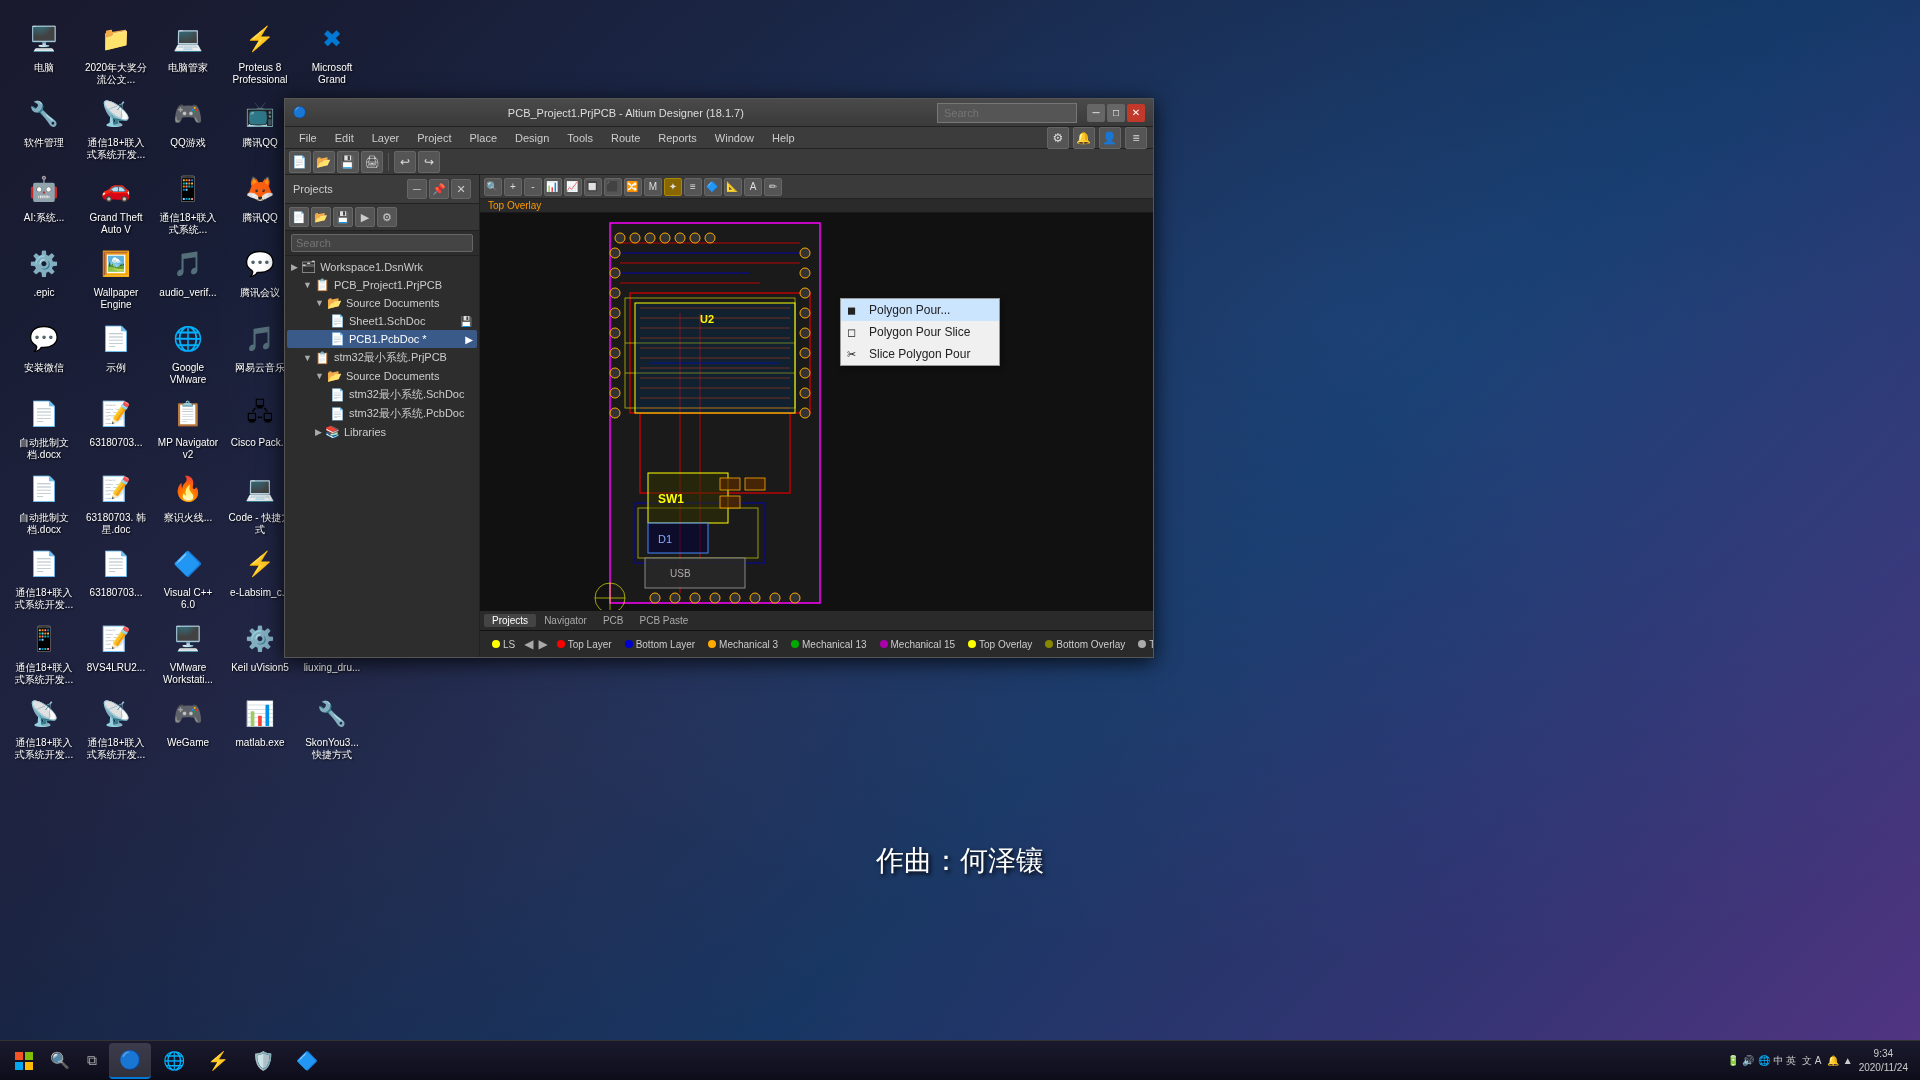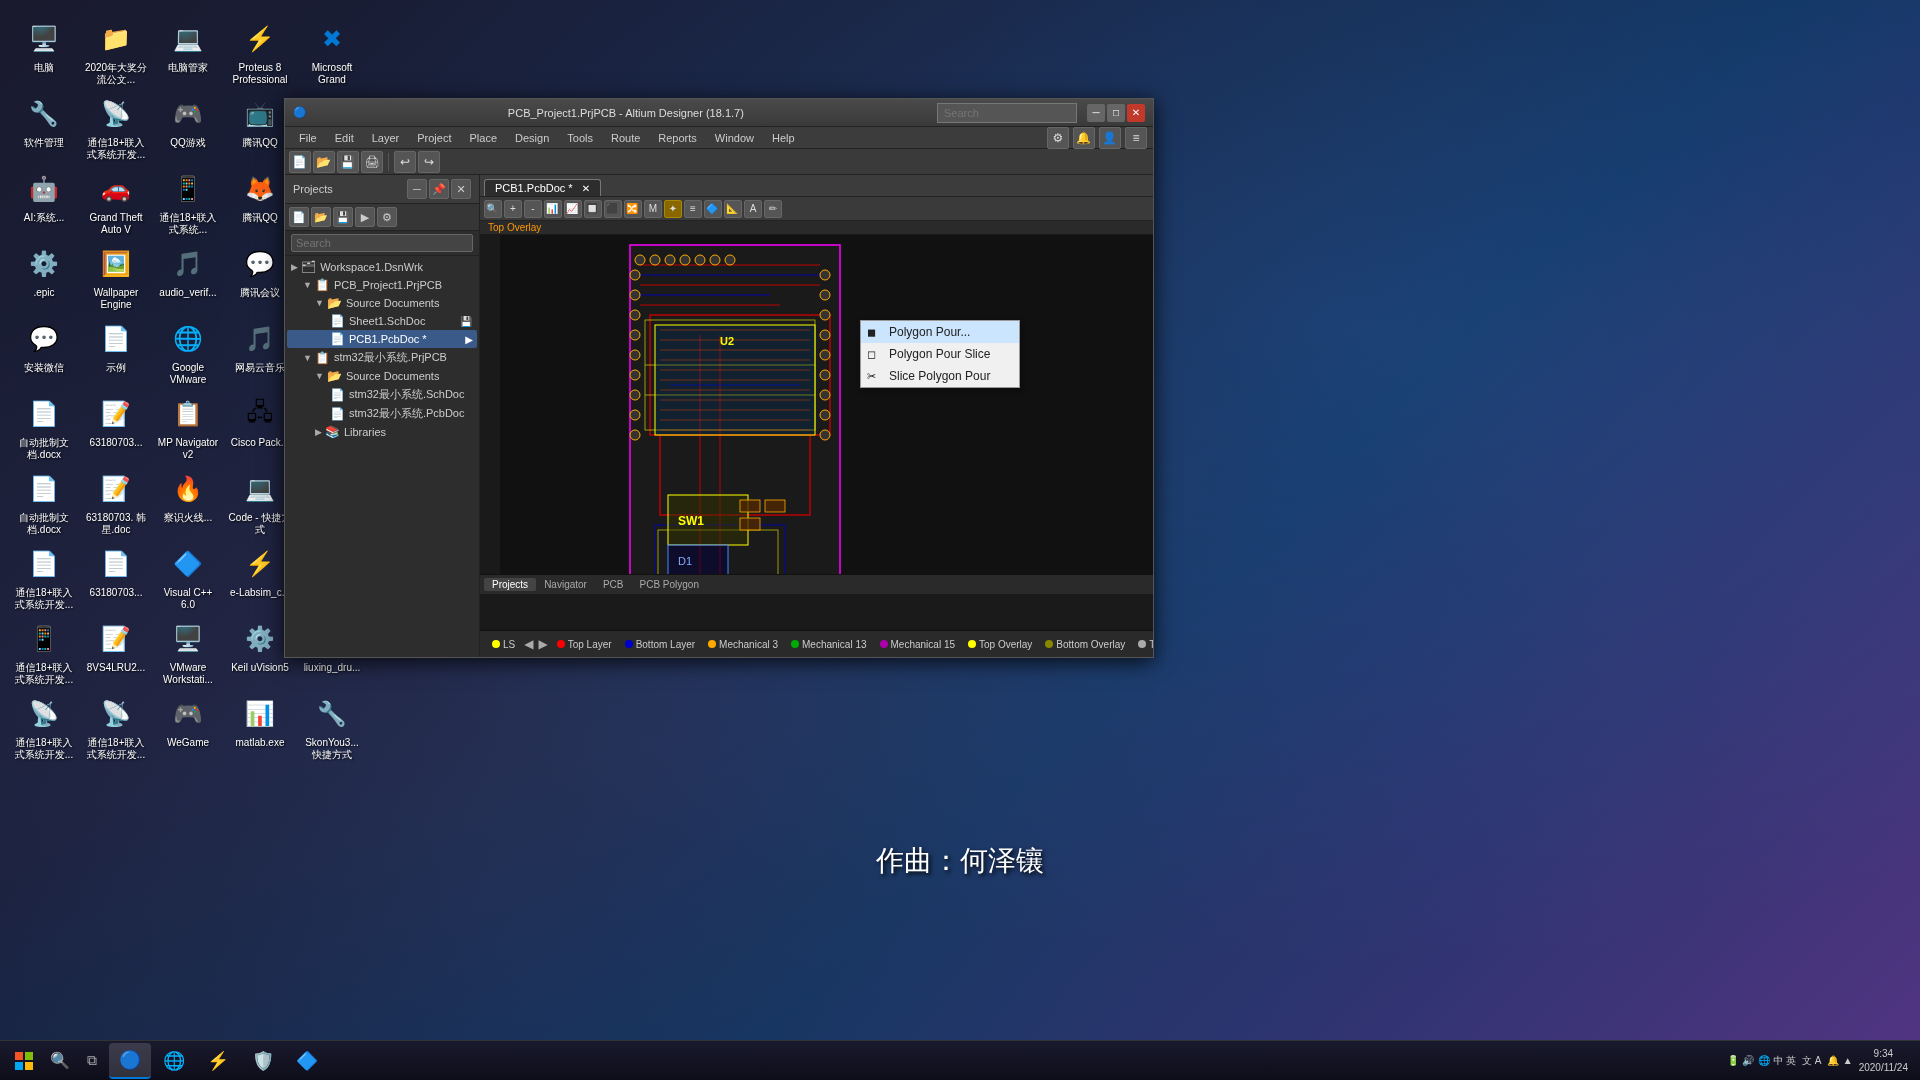--- a/index.html
+++ b/index.html
@@ -308,21 +308,20 @@
       border-bottom: 1px solid #1a1a1a;
       flex-shrink: 0;
     }
 
     
     #pcb-canvas {
       flex: 1;
       background: #111;
       position: relative;
       overflow: hidden;
-      margin-left: 20px;
     }
     #pcb-svg {
       position: absolute;
       top: 0; left: 0;
     }
 
     
     #context-menu {
       position: absolute;
       top: 85px;
@@ -351,21 +350,20 @@
 
     
     #status-bar {
       background: #2a2a2a;
       height: 22px;
       display: flex;
       align-items: center;
       padding: 13px 6px;
       border-top: 1px solid #111;
       flex-shrink: 0;
-      margin-top: 36px;
     }
     #layer-tabs {
       display: flex;
       align-items: center;
       gap: 1px;
       flex: 1;
       overflow: hidden;
     }
     .layer-tab {
       display: flex;
@@ -825,26 +823,20 @@
           <div class="tree-item tree-indent-2">
             <span class="tree-arrow">▶</span>
             <span class="tree-icon">📚</span>
             <span>Libraries</span>
           </div>
         </div>
       </div>
 
       <div id="pcb-editor">
 
-        <div id="pcb-tabs">
-          <div class="pcb-tab active">
-            <span>PCB1.PcbDoc *</span>
-            <span style="margin-left:6px;font-size:10px;cursor:pointer;">✕</span>
-          </div>
-        </div>
 
         <div style="background:#3a3a3a;height:24px;display:flex;align-items:center;padding:0 4px;gap:2px;border-bottom:1px solid #222;flex-shrink:0;">
           <div class="toolbar-btn" style="width:18px;height:18px;font-size:10px;">🔍</div>
           <div class="toolbar-btn" style="width:18px;height:18px;font-size:10px;">+</div>
           <div class="toolbar-btn" style="width:18px;height:18px;font-size:10px;">-</div>
           <div class="toolbar-btn" style="width:18px;height:18px;font-size:10px;">📊</div>
           <div class="toolbar-btn" style="width:18px;height:18px;font-size:10px;">📈</div>
           <div class="toolbar-btn" style="width:18px;height:18px;font-size:10px;">🔲</div>
           <div class="toolbar-btn" style="width:18px;height:18px;font-size:10px;">⬛</div>
           <div class="toolbar-btn" style="width:18px;height:18px;font-size:10px;">🔀</div>
@@ -979,21 +971,21 @@
               <span>Slice Polygon Pour</span>
             </div>
           </div>
 
         </div>
 
         <div id="nav-tabs">
           <div class="nav-tab active">Projects</div>
           <div class="nav-tab">Navigator</div>
           <div class="nav-tab">PCB</div>
-          <div class="nav-tab">PCB Polygon</div>
+          <div class="nav-tab">PCB Paste</div>
         </div>
 
         <div id="status-bar">
           <div id="layer-tabs">
             <div class="layer-tab">
               <div class="layer-dot" style="background:#ffff00;"></div>
               <span>LS</span>
             </div>
             <span style="color:#aaa;font-size:12px;margin:0 2px;">◀</span>
             <span style="color:#aaa;font-size:12px;margin:0 2px;">▶</span>

